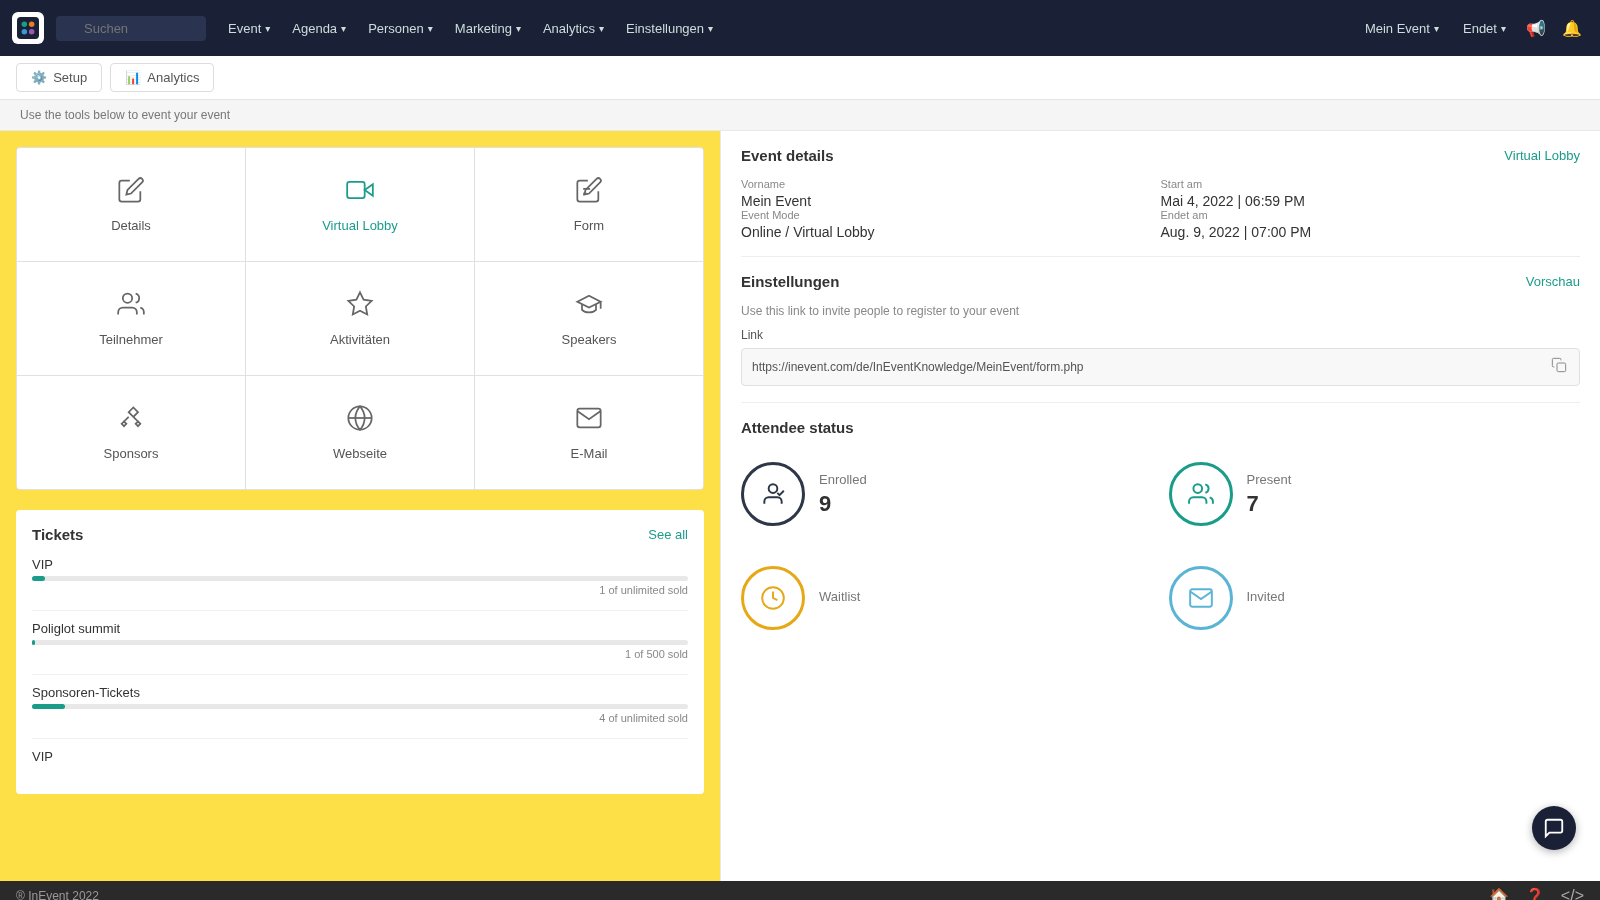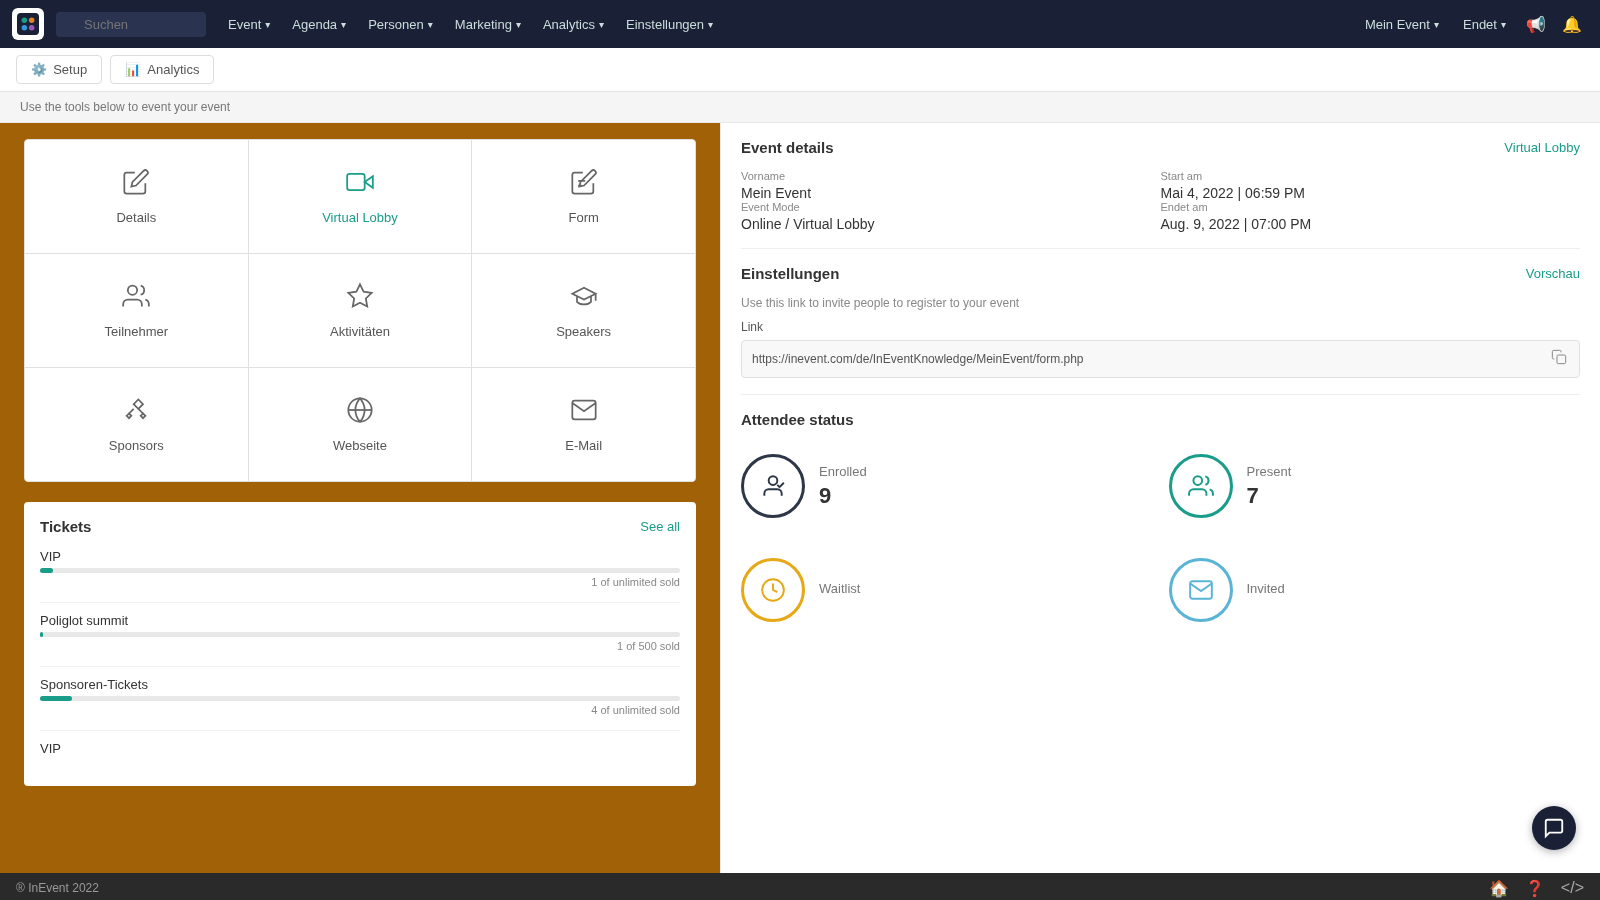--- a/index.html
+++ b/index.html
@@ -1,21 +1,21 @@
 <!DOCTYPE html>
 <html><head>
   <meta charset="utf-8">
   <style>
     * { box-sizing: border-box; margin: 0; padding: 0; }
     body { font-family: -apple-system, BlinkMacSystemFont, 'Segoe UI', sans-serif; font-size: 13px; background: #f5f5f5; color: #333; }
 
     
     .top-nav {
       background: #1a2035;
-      height: 48px;
+      height: 56px;
       display: flex;
       align-items: center;
       padding: 0 12px;
       gap: 4px;
     }
     .nav-logo {
       width: 32px; height: 32px;
       background: #fff;
       border-radius: 6px;
       display: flex; align-items: center; justify-content: center;
@@ -114,23 +114,23 @@
     .main-content {
       display: flex;
       gap: 0;
       height: calc(900px - 44px - 44px - 32px - 30px);
       overflow: hidden;
     }
 
     
     .left-panel {
       flex: 0 0 720px;
-      padding: 16px 24px;
+      padding: 16px 16px;
       overflow-y: auto;
-      background: #a16207;
+      background: #fde047;
     }
 
     
     .tool-grid {
       display: grid;
       grid-template-columns: repeat(3, 1fr);
       gap: 1px;
       background: #e0e0e0;
       border: 1px solid #e0e0e0;
       border-radius: 4px;

